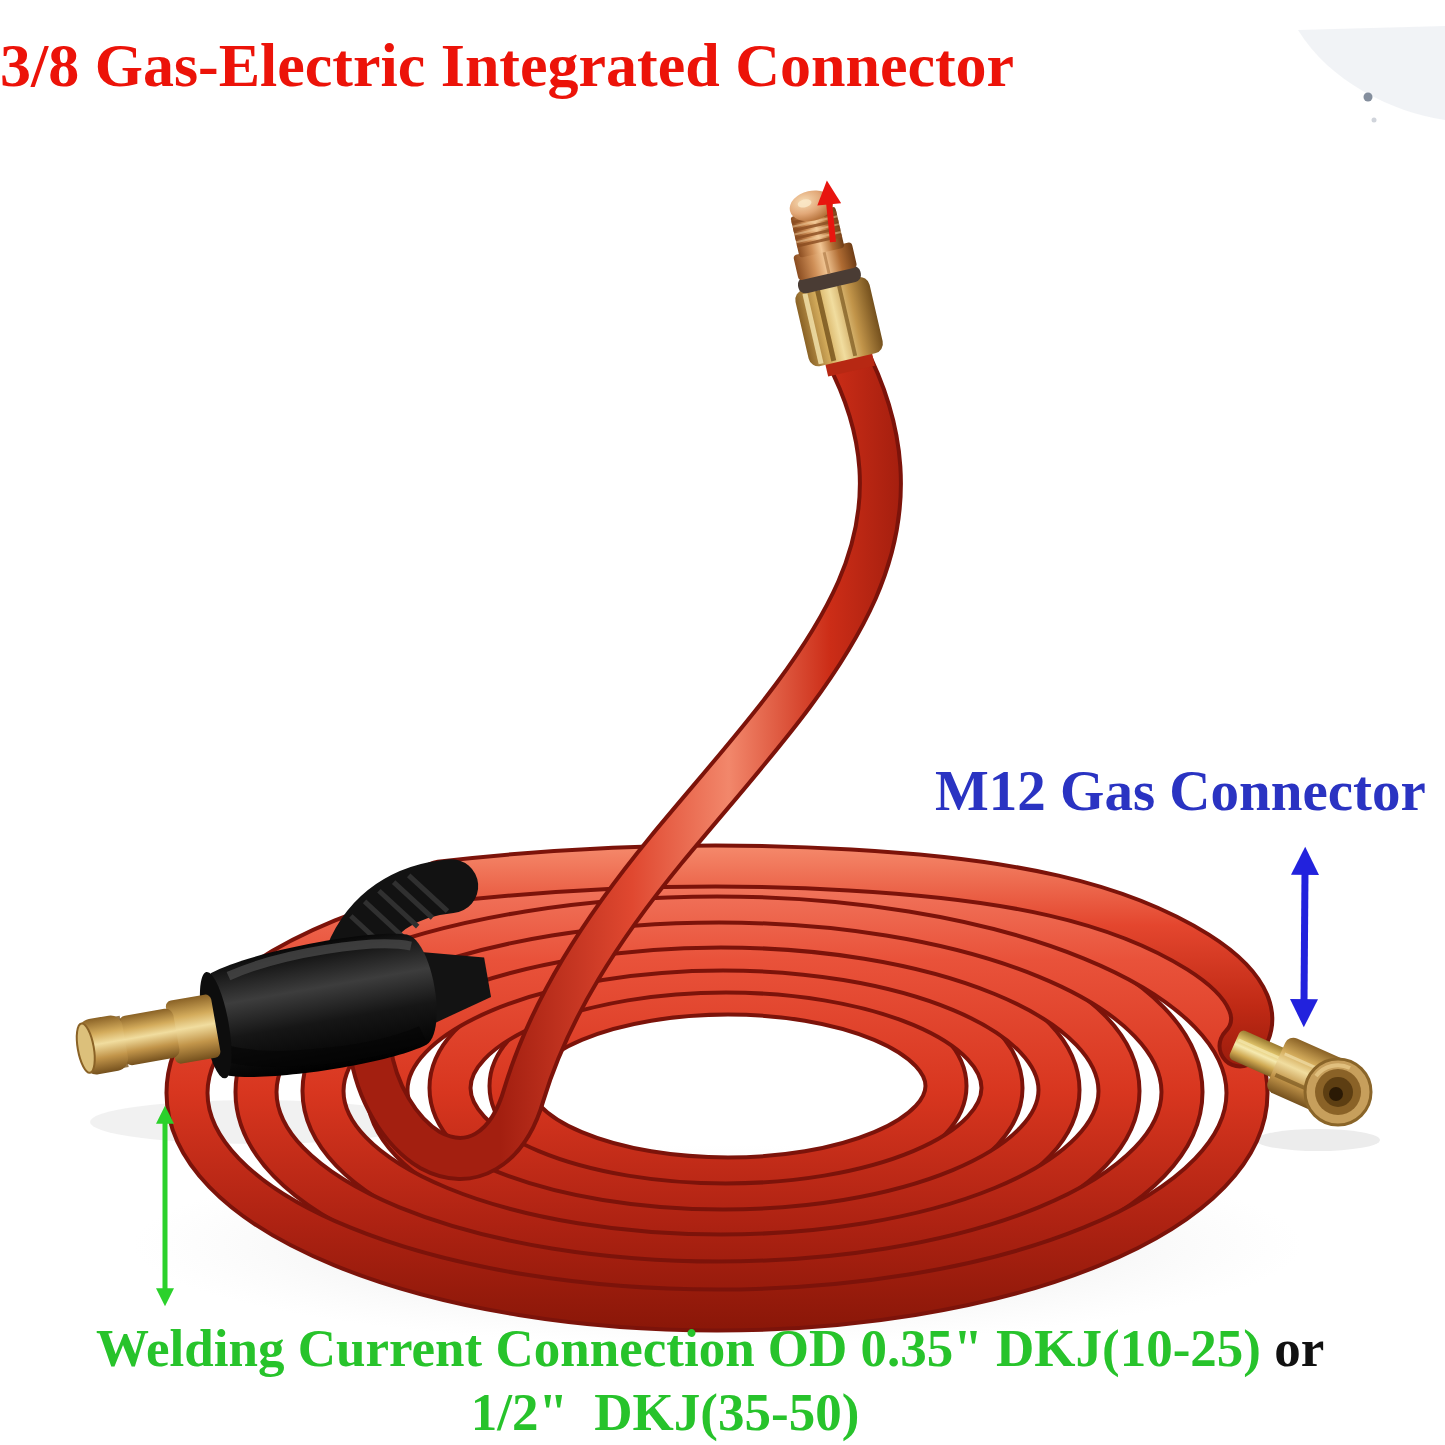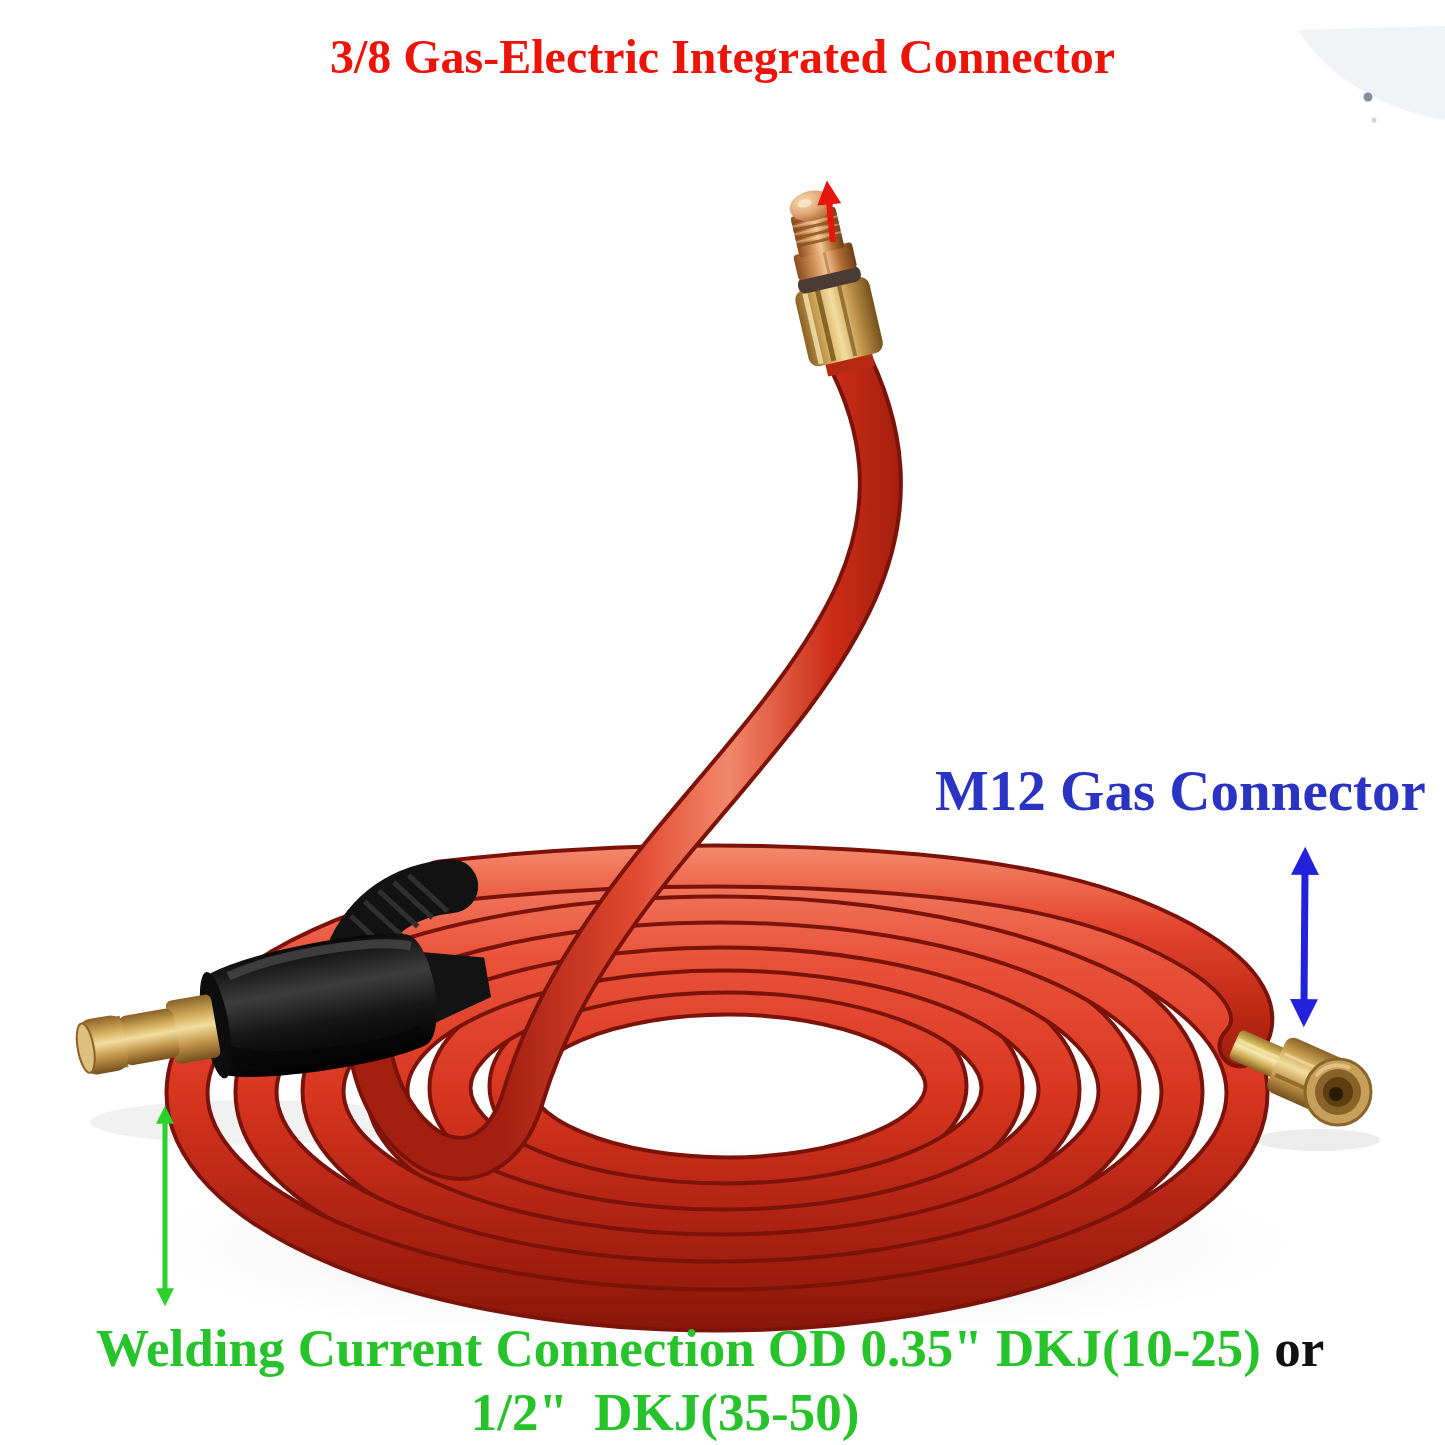--- a/index.html
+++ b/index.html
@@ -1,20 +1,20 @@
 <!DOCTYPE html>
 <html style="--title_red: #ec1309; --label_blue: #2a33c2; --label_green: #27c32b; --label_black: #111111; --arrow_red: #e8150f; --arrow_blue: #2222dd; --arrow_green: #2bd12b; --hose_red: #d8361f; --brass_gold: #c2954a; --connector_black: #161616;"><head>
 <meta charset="utf-8">
 <style>
   html,body{margin:0;padding:0;background:#fff;}
   #stage{position:relative;width:1445px;height:1445px;background:#fff;overflow:hidden;
          font-family:"Liberation Serif","DejaVu Serif",serif;}
   #photo-svg{position:absolute;left:0;top:0;width:1445px;height:1445px;}
   .ann{position:absolute;font-weight:700;white-space:nowrap;}
-  #title-block{left:0;top:30px;width:1445px;text-align:center;font-size:48px;line-height:1.13;
+  #title-block{left:0;top:30px;width:1445px;font-size:62px;line-height:1.13;
                color:var(--title_red);}
   #gas-label{left:935px;top:758px;width:480px;text-align:left;font-size:57px;color:var(--label_blue);}
   #current-label-1{left:96px;top:1318px;font-size:53px;color:var(--label_green);}
   #current-label-1 .or{color:var(--label_black);white-space:pre;}
   #current-label-2{left:0;top:1382px;width:1330px;text-align:center;font-size:53px;
                    color:var(--label_green);white-space:pre;}
 </style>
 </head>
 <body>
 

